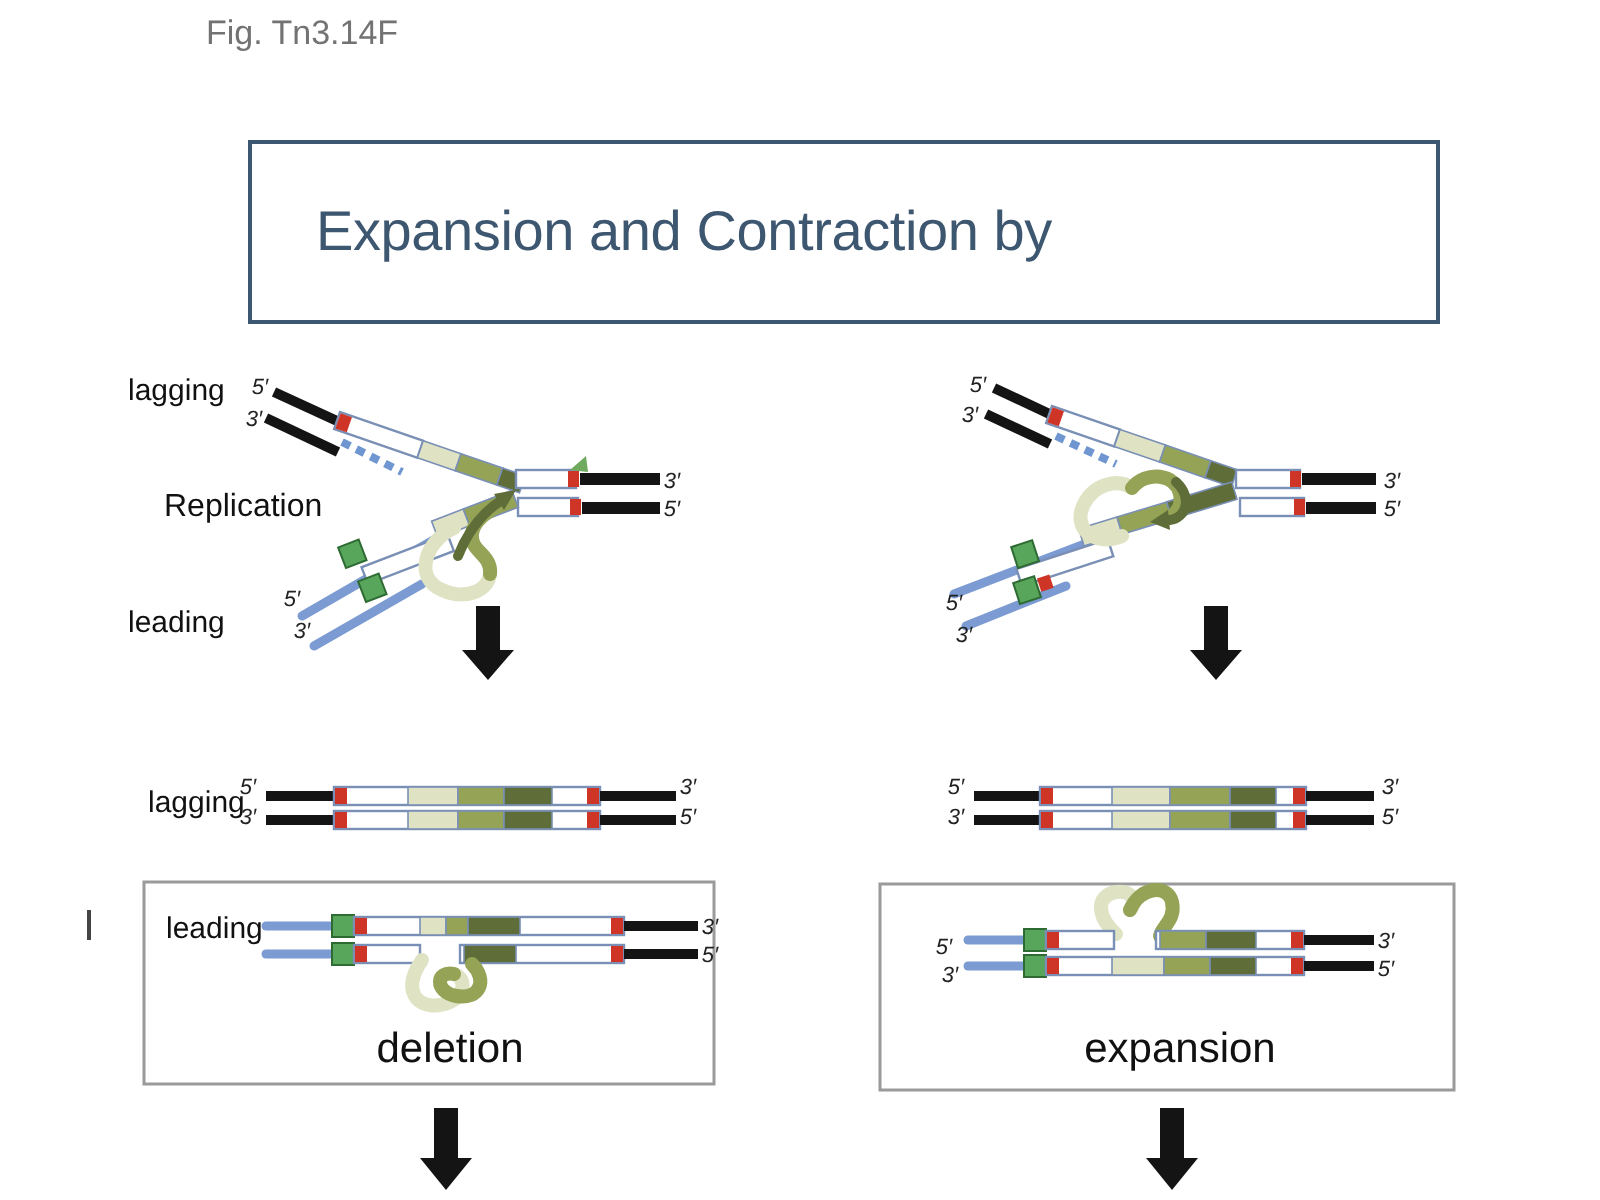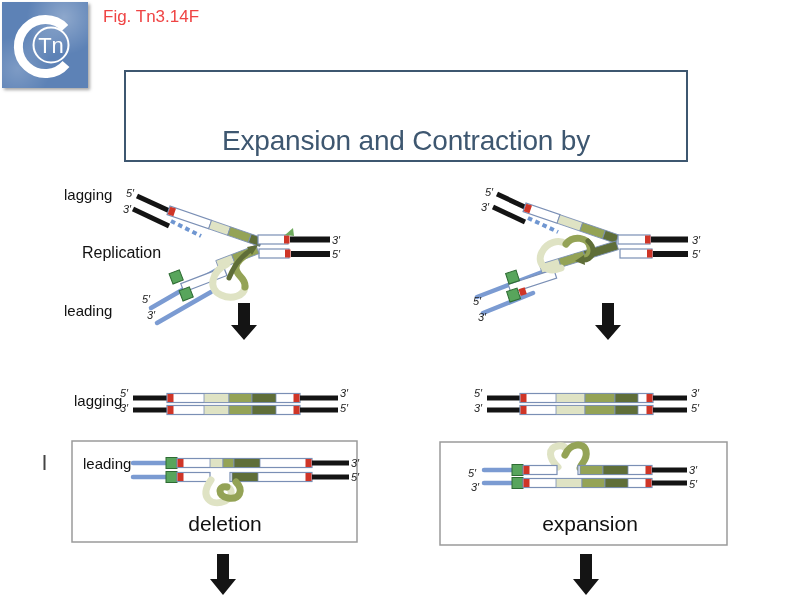--- a/index.html
+++ b/index.html
@@ -14,28 +14,28 @@
       radial-gradient(60px 60px at 72% 18%, rgba(255,255,255,.30), transparent 62%),
       radial-gradient(55px 55px at 18% 78%, rgba(255,255,255,.20), transparent 60%),
       radial-gradient(30px 30px at 45% 45%, rgba(255,255,255,.12), transparent 70%),
       var(--logo-bg);
     box-shadow:2px 2px 3px rgba(0,0,0,.35);
   }
   #logo svg { position:absolute; left:0; top:0; }
   #logo text { font:22px "Liberation Sans",sans-serif; fill:#fff; }
   
   #fig-label {
-    position:absolute; left:103px; top:7px; font-size:17px; color:#ef4444;
+    position:absolute; left:103px; top:7px; font-size:17px; color:#737373;
   }
   
   #title-box {
     position:absolute; left:124px; top:70px; width:560px; height:88px;
     border:2px solid var(--title); color:var(--title);
-    display:flex; flex-direction:column; align-items:center; justify-content:flex-end;
-    font-size:28px; line-height:38px; letter-spacing:-0.2px; text-align:center;
+    display:flex; flex-direction:row; align-items:center; justify-content:space-between;
+    font-size:28px; line-height:38px; letter-spacing:-0.2px; text-align:center;padding-left:32px;
   }
   
   #diagram { position:absolute; left:0; top:0; }
 
   .ink        { stroke:var(--ink); stroke-width:5; fill:none; }
   .ink-thick  { stroke:var(--ink); stroke-width:6; fill:none; }
   .blue       { stroke:var(--blue); stroke-width:4.5; fill:none; stroke-linecap:round; }
   .dotted     { stroke:var(--dotted-blue); stroke-width:4; fill:none; stroke-dasharray:4.5 3.5; }
   .box        { fill:#fff; stroke:var(--box-stroke); stroke-width:1.2; }
   .seg-pale   { fill:var(--pale-green); stroke:var(--box-stroke); stroke-width:0.8; }
@@ -53,27 +53,20 @@
   .word-lg    { font:16px "Liberation Sans",sans-serif; fill:#111; }
   .caption    { font:21px "Liberation Sans",sans-serif; fill:#111; text-anchor:middle; }
   .prime      { font:italic 11px "Liberation Sans",sans-serif; fill:#222; text-anchor:middle; }
   .stray      { stroke:#444; stroke-width:2; }
 </style>
 </head>
 <body>
 
 <div id="slide">
 
-  <div id="logo">
-    <svg width="86" height="86" viewBox="0 0 86 86">
-      <circle cx="49" cy="43" r="17.5" fill="none" stroke="#fff" stroke-width="2"></circle>
-      <path d="M 63,26 A 27,27 0 1 0 64,62" fill="none" stroke="#fff" stroke-width="9"></path>
-      <text x="49" y="51" text-anchor="middle">Tn</text>
-    </svg>
-  </div>
 
   <div id="fig-label">Fig. Tn3.14F</div>
 
   <div id="title-box">
     <div>Expansion and Contraction by</div>
   </div>
 
   <svg id="diagram" width="800" height="600" viewBox="0 0 800 600">
 
     <g>

